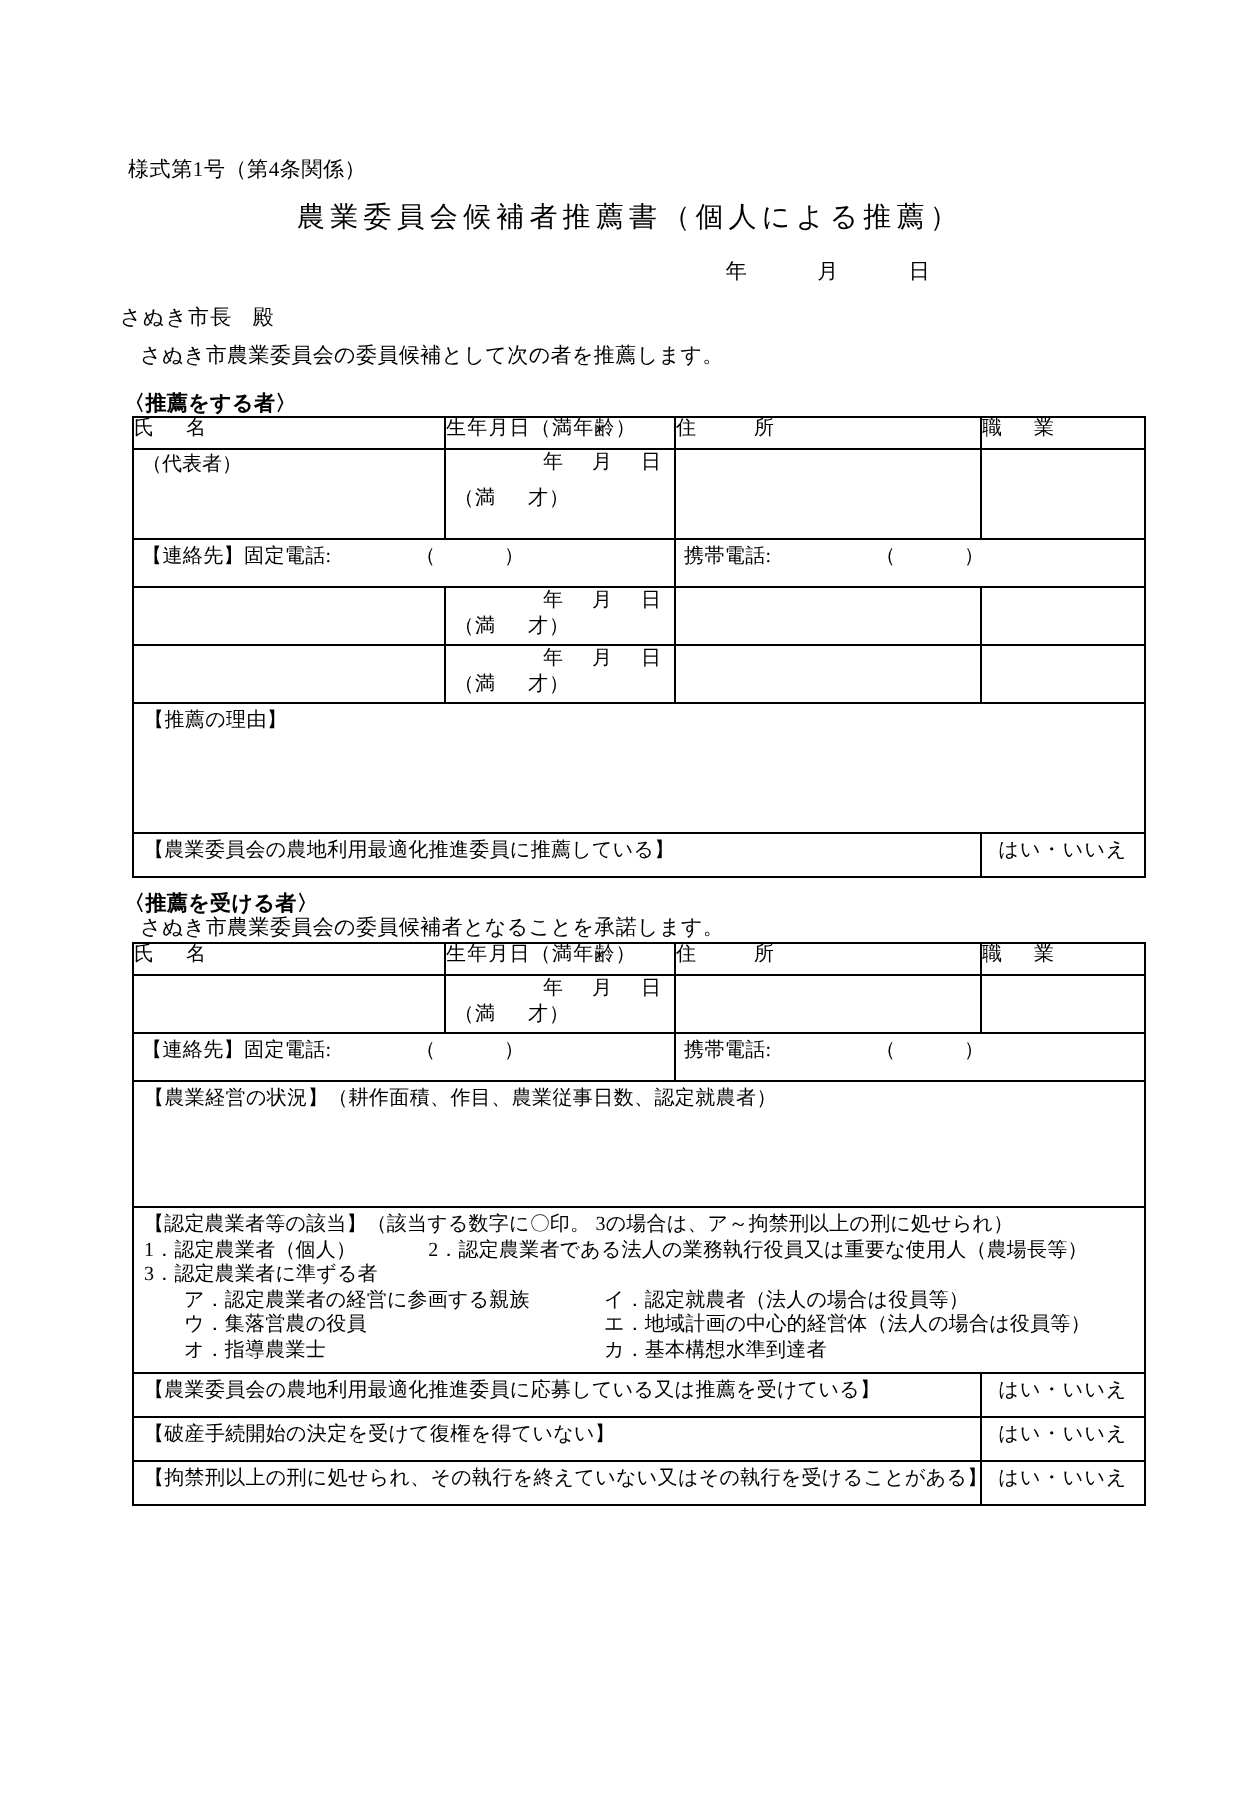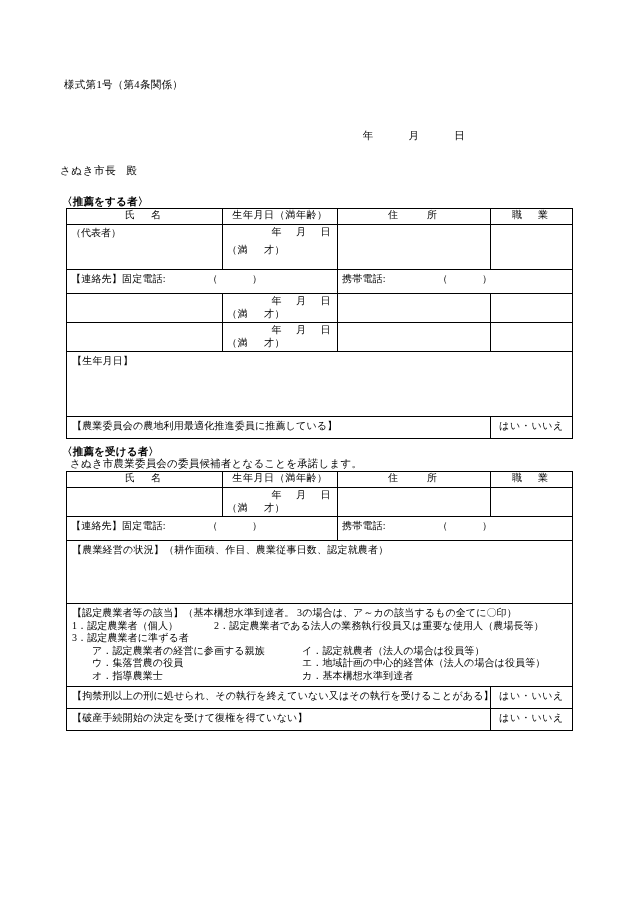--- a/index.html
+++ b/index.html
@@ -53,21 +53,20 @@
   .date-line span { display: inline-block; }
   .date-line .sp { width: 30px; }
   .date-offset { padding-left: 195px; }
   .addressee {
     position: absolute;
     left: 60px;
     top: 136px;
     font-size: 10.5px;
     letter-spacing: 0.6px;
     white-space: nowrap;
-    margin-top: 12px;
   }
   .addressee .gap { display: inline-block; width: 10px; }
   .intro-1 {
     position: absolute;
     left: 70px;
     top: 155px;
     font-size: 10.5px;
     letter-spacing: 0.2px;
     white-space: nowrap;
   }
@@ -100,21 +99,21 @@
     border: 1px solid #000000;
     padding: 0;
     vertical-align: top;
     font-size: 10px;
     line-height: 1.25;
   }
   .t1 { left: 66px; top: 192px; width: 506px; }
   .t2 { left: 66px; top: 455px; width: 506px; }
 
   .hdr {
-    text-align: center;
+    text-align: left;
     height: 15px;
     line-height: 15px;
     letter-spacing: 3px;
     padding: 0 !important;
   }
   .hdr-tight { letter-spacing: 0.6px; }
 
   .cell-pad { padding: 2px 4px !important; }
   .daterow {
     padding: 1px 6px 2px 4px !important;
@@ -168,34 +167,36 @@
   .elig-cell .tab { display: inline-block; width: 36px; }
   .elig-cell .col2 { display: inline-block; width: 210px; }
 </style>
 </head>
 <body>
 
 <div class="page">
 
   <div class="form-no">様式第1号（第4条関係）</div>
 
+  <div class="doc-title">農業委員会候補者推薦書（個人による推薦）</div>
 
   <div class="date-line">
     <span class="date-offset"></span>
     <span>年</span>
     <span class="sp"></span>
     <span>月</span>
     <span class="sp"></span>
     <span>日</span>
   </div>
 
   <div class="addressee">
     <span>さぬき市長</span><span class="gap"></span><span>殿</span>
   </div>
 
+  <div class="intro-1">さぬき市農業委員会の委員候補として次の者を推薦します。</div>
 
   <div class="sec-label sec1-label">〈推薦をする者〉</div>
 
   <table class="frm t1">
     <colgroup>
       <col style="width:156px">
       <col style="width:115px">
       <col style="width:153px">
       <col style="width:82px">
     </colgroup>
@@ -250,21 +251,21 @@
           </div>
           <div class="d-line2">
             <span>（満</span><span class="s"></span><span>才）</span>
           </div>
         </td>
         <td></td>
         <td></td>
       </tr>
       <tr>
         <td class="block-cell" colspan="4" style="height:58px">
-          <span>【生年月日】</span>
+          <span>【推薦の理由】</span>
         </td>
       </tr>
       <tr>
         <td class="qtext" colspan="3" style="height:15px">【農業委員会の農地利用最適化推進委員に推薦している】</td>
         <td class="yesno">はい・いいえ</td>
       </tr>
     </tbody>
   </table>
 
   <div class="sec-label sec2-label">〈推薦を受ける者〉</div>
@@ -305,32 +306,36 @@
           <span>携帯電話:</span><span class="paren2"><span>（</span><span class="paren-gap"></span><span>）</span></span>
         </td>
       </tr>
       <tr>
         <td class="block-cell" colspan="4" style="height:56px">
           <span>【農業経営の状況】（耕作面積、作目、農業従事日数、認定就農者）</span>
         </td>
       </tr>
       <tr>
         <td class="elig-cell" colspan="4">
-          <span class="ln">【認定農業者等の該当】（基本構想水準到達者。 3の場合は、ア～カの該当するもの全てに〇印）</span>
+          <span class="ln">【認定農業者等の該当】（該当する数字に〇印。 3の場合は、ア～拘禁刑以上の刑に処せられ）</span>
           <span class="ln"><span>1．認定農業者（個人）</span><span class="tab"></span><span>2．認定農業者である法人の業務執行役員又は重要な使用人（農場長等）</span></span>
           <span class="ln">3．認定農業者に準ずる者</span>
           <span class="ln ind"><span class="col2">ア．認定農業者の経営に参画する親族</span><span>イ．認定就農者（法人の場合は役員等）</span></span>
           <span class="ln ind"><span class="col2">ウ．集落営農の役員</span><span>エ．地域計画の中心的経営体（法人の場合は役員等）</span></span>
           <span class="ln ind"><span class="col2">オ．指導農業士</span><span>カ．基本構想水準到達者</span></span>
         </td>
       </tr>
       <tr>
+        <td class="qtext" colspan="3" style="height:15px">【農業委員会の農地利用最適化推進委員に応募している又は推薦を受けている】</td>
+        <td class="yesno">はい・いいえ</td>
+      </tr>
+      <tr>
+        <td class="qtext" colspan="3" style="height:15px">【破産手続開始の決定を受けて復権を得ていない】</td>
+        <td class="yesno">はい・いいえ</td>
+      </tr>
+      <tr>
         <td class="qtext" colspan="3" style="height:15px">【拘禁刑以上の刑に処せられ、その執行を終えていない又はその執行を受けることがある】</td>
         <td class="yesno">はい・いいえ</td>
       </tr>
-      <tr>
-        <td class="qtext" colspan="3" style="height:15px">【破産手続開始の決定を受けて復権を得ていない】</td>
-        <td class="yesno">はい・いいえ</td>
-      </tr>
     </tbody>
   </table>
 
 </div>
 
 </body></html>

